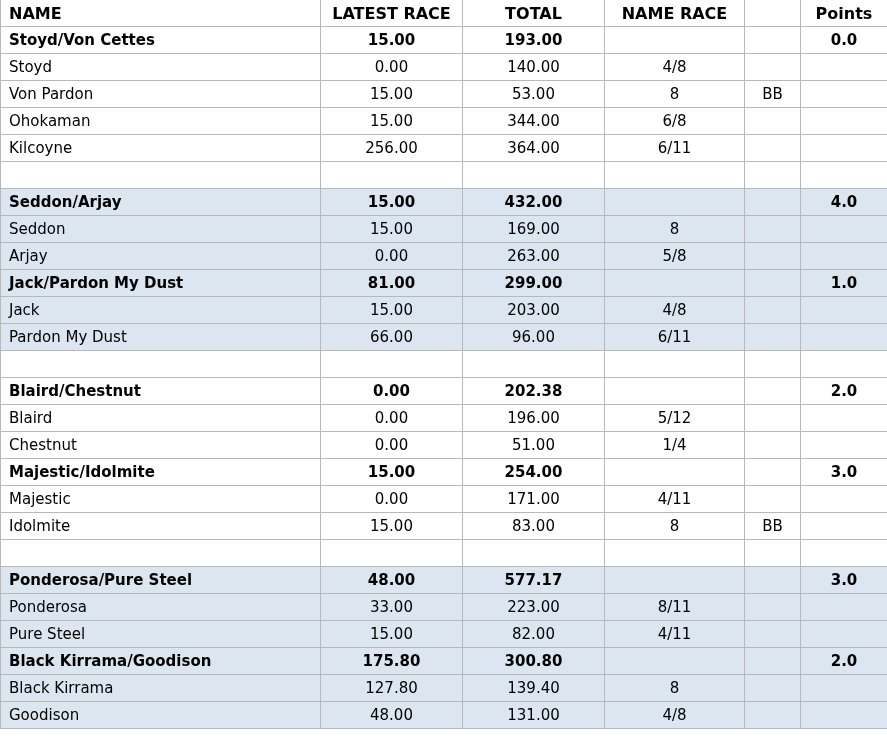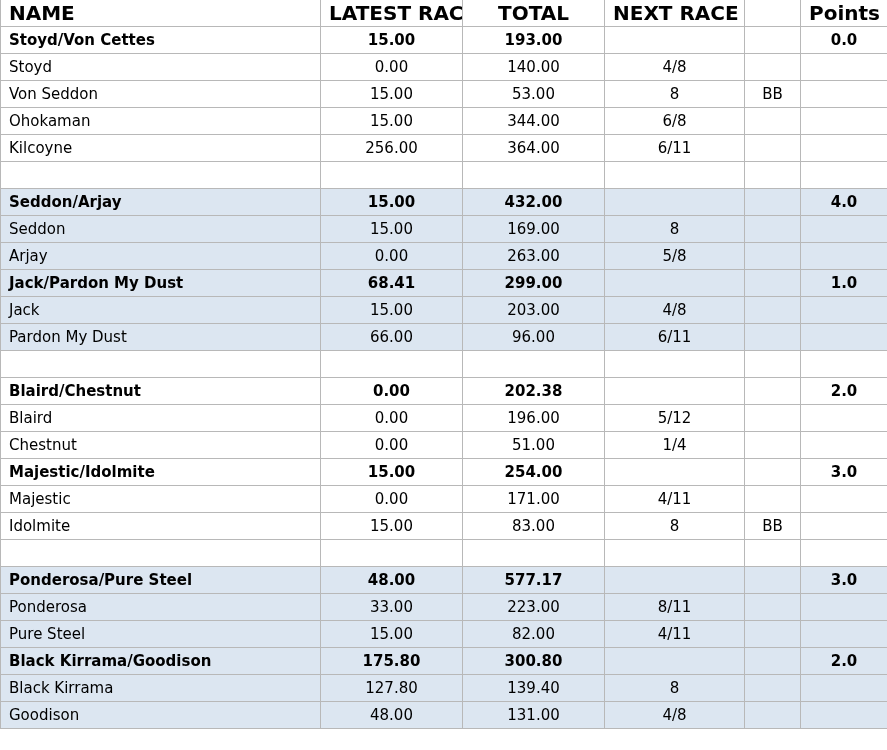--- a/index.html
+++ b/index.html
@@ -31,21 +31,21 @@
     border: 1px solid #b8b8b8;
     height: 26px;
     padding: 0 8px;
     vertical-align: middle;
     white-space: nowrap;
     overflow: hidden;
   }
   
   tr.header-row th {
     font-weight: bold;
-    font-size: 20px;
+    font-size: 16px;
     border-top: none;
     background: #ffffff;
   }
   tr.header-row th.h-name   { text-align: left; }
   tr.header-row th.h-latest,
   tr.header-row th.h-total,
   tr.header-row th.h-next,
   tr.header-row th.h-points { text-align: center; }
   tr.header-row th.h-flag   { text-align: center; }
 
@@ -73,21 +73,21 @@
       <col class="c-total">
     <col class="c-next">
       <col class="c-flag">
       <col class="c-points">
   </colgroup>
   <thead>
     <tr class="header-row band-white">
       <th class="h-name">NAME</th>
       <th class="h-latest">LATEST RACE</th>
       <th class="h-total">TOTAL</th>
-      <th class="h-next">NEXT RACE</th>
+      <th class="h-next">NAME RACE</th>
       <th class="h-flag"></th>
       <th class="h-points">Points</th>
     </tr>
   </thead>
   <tbody id="table-body">
       <tr class="pair-row band-white">
         <td class="col-name">Stoyd/Von Cettes</td>
         <td class="col-latest">15.00</td>
         <td class="col-total">193.00</td>
         <td class="col-next"></td>
@@ -96,21 +96,21 @@
       </tr>
       <tr class="runner-row band-white">
         <td class="col-name">Stoyd</td>
         <td class="col-latest">0.00</td>
         <td class="col-total">140.00</td>
         <td class="col-next">4/8</td>
         <td class="col-flag"></td>
         <td class="col-points"></td>
       </tr>
       <tr class="runner-row band-white">
-        <td class="col-name">Von Seddon</td>
+        <td class="col-name">Von Pardon</td>
         <td class="col-latest">15.00</td>
         <td class="col-total">53.00</td>
         <td class="col-next">8</td>
         <td class="col-flag">BB</td>
         <td class="col-points"></td>
       </tr>
       <tr class="runner-row band-white">
         <td class="col-name">Ohokaman</td>
         <td class="col-latest">15.00</td>
         <td class="col-total">344.00</td>
@@ -153,21 +153,21 @@
       <tr class="runner-row band-blue">
         <td class="col-name">Arjay</td>
         <td class="col-latest">0.00</td>
         <td class="col-total">263.00</td>
         <td class="col-next">5/8</td>
         <td class="col-flag"></td>
         <td class="col-points"></td>
       </tr>
       <tr class="pair-row band-blue">
         <td class="col-name">Jack/Pardon My Dust</td>
-        <td class="col-latest">68.41</td>
+        <td class="col-latest">81.00</td>
         <td class="col-total">299.00</td>
         <td class="col-next"></td>
         <td class="col-flag"></td>
         <td class="col-points">1.0</td>
       </tr>
       <tr class="runner-row band-blue">
         <td class="col-name">Jack</td>
         <td class="col-latest">15.00</td>
         <td class="col-total">203.00</td>
         <td class="col-next">4/8</td>

